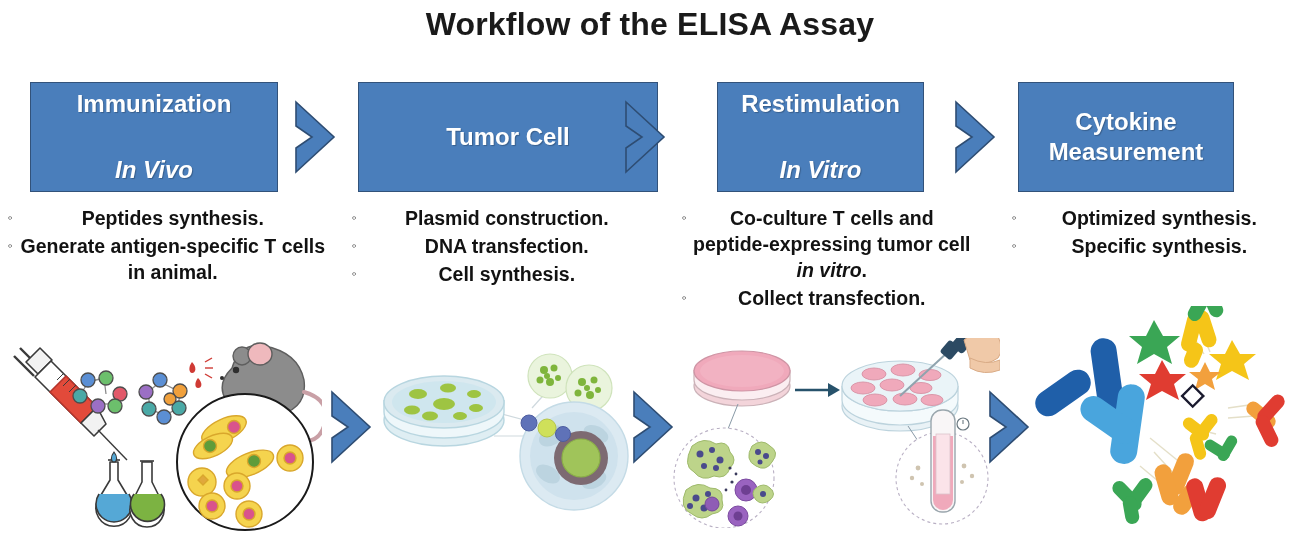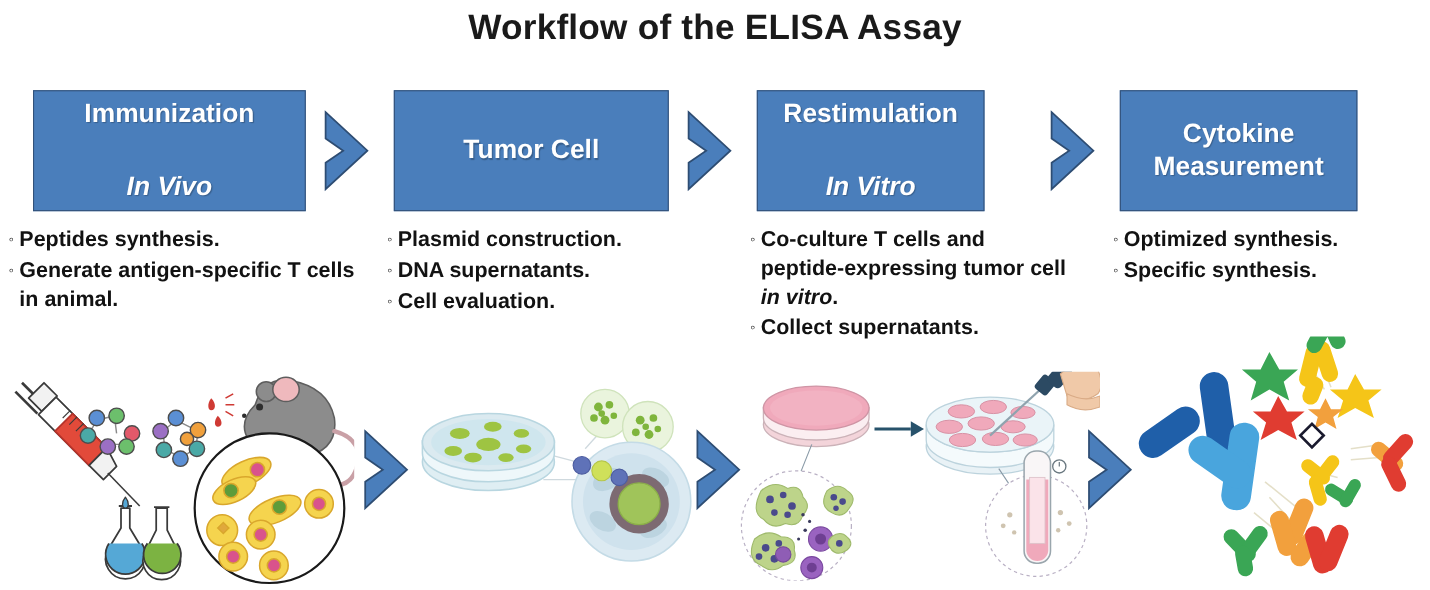--- a/index.html
+++ b/index.html
@@ -52,22 +52,22 @@
   .stage-line {
     font-size: 24px;
     font-weight: bold;
     line-height: 1.25;
     text-align: center;
     white-space: nowrap;
   }
   .stage-line.italic { font-style: italic; margin-top: 36px; }
 
   .box-1 { left: 30px;   width: 248px; }
-  .box-2 { left: 358px;  width: 250px; }
-  .box-3 { left: 688px;  width: 207px; }
+  .box-2 { left: 358px;  width: 300px; }
+  .box-3 { left: 717px;  width: 207px; }
   .box-4 { left: 1018px; width: 216px; }
 
   
   .chevron {
     position: absolute;
     width: 46px;
     height: 74px;
   }
   .chev-top-1 { left: 292px;  top: 100px; }
   .chev-top-2 { left: 622px;  top: 100px; }
@@ -94,21 +94,21 @@
     align-items: flex-start;
     margin-bottom: 2px;
   }
   .bullet-mark {
     flex: 0 0 auto;
     font-size: 13px;
     line-height: 1.9;
     margin-right: 5px;
     color: #121212;
   }
-  .bullet-text { flex: 1 1 auto; }
+  .bullet-text { flex: 1 1 auto; text-align: center; }
   .bullet-text i { font-style: italic; }
 
   
   .art {
     position: absolute;
   }
   .art-1 { left: 2px;    top: 334px; }
   .art-2 { left: 382px;  top: 340px; }
   .art-3 { left: 660px;  top: 338px; }
   .art-4 { left: 1032px; top: 306px; }
@@ -160,36 +160,36 @@
     </div>
   </div>
 
   <div class="bullets bul-2">
     <div class="bullet-item">
       <span class="bullet-mark">◦</span>
       <span class="bullet-text">Plasmid construction.</span>
     </div>
     <div class="bullet-item">
       <span class="bullet-mark">◦</span>
-      <span class="bullet-text">DNA supernatants.</span>
-    </div>
-    <div class="bullet-item">
-      <span class="bullet-mark">◦</span>
-      <span class="bullet-text">Cell evaluation.</span>
+      <span class="bullet-text">DNA transfection.</span>
+    </div>
+    <div class="bullet-item">
+      <span class="bullet-mark">◦</span>
+      <span class="bullet-text">Cell synthesis.</span>
     </div>
   </div>
 
   <div class="bullets bul-3">
     <div class="bullet-item">
       <span class="bullet-mark">◦</span>
       <span class="bullet-text"><span>Co-culture T cells and peptide-expressing tumor cell </span><i>in vitro</i><span>.</span></span>
     </div>
     <div class="bullet-item">
       <span class="bullet-mark">◦</span>
-      <span class="bullet-text">Collect supernatants.</span>
+      <span class="bullet-text">Collect transfection.</span>
     </div>
   </div>
 
   <div class="bullets bul-4">
     <div class="bullet-item">
       <span class="bullet-mark">◦</span>
       <span class="bullet-text">Optimized synthesis.</span>
     </div>
     <div class="bullet-item">
       <span class="bullet-mark">◦</span>

